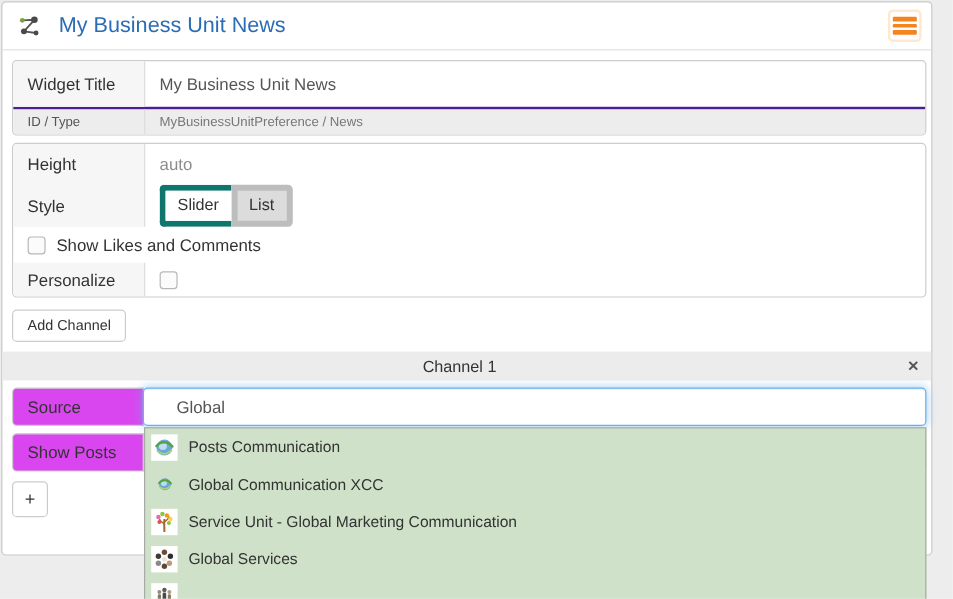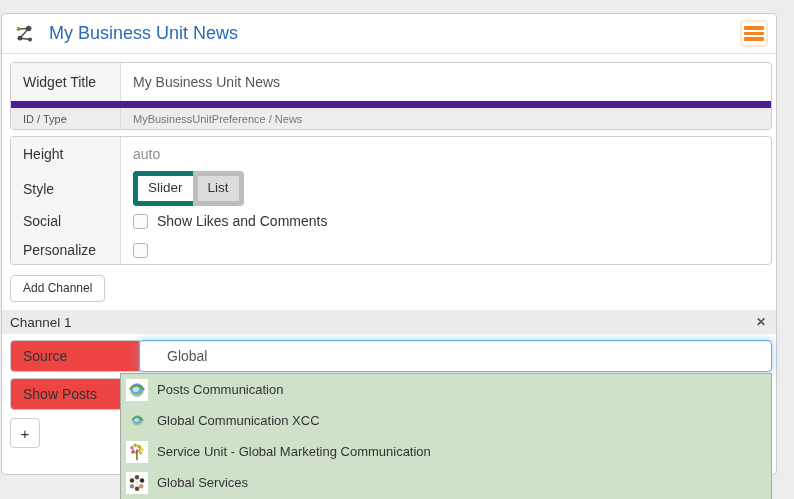--- a/index.html
+++ b/index.html
@@ -3,41 +3,41 @@
 <meta charset="utf-8">
 <style>
   html,body{margin:0;padding:0}
   body{
     width:794px;height:499px;position:relative;overflow:hidden;
     background:#ededee;
     font-family:"Liberation Sans", sans-serif;
     color:#333;
   }
   .panel{
-    position:absolute;left:1px;top:13px;width:776px;height:462px;
+    position:absolute;left:1px;top:1px;width:776px;height:462px;
     background:#fff;border:1px solid #c9c9c9;border-radius:4px;
     box-sizing:border-box;
   }
   
   .hdr{display:flex;align-items:center;height:39px;padding:0 10px 0 12px;border-bottom:1px solid #e2e2e2}
   .hdr-icon{width:22px;height:22px;flex:none;display:flex;align-items:center}
   .hdr-title{color:#2a6cb5;font-size:18px;margin-left:13px;flex:1;white-space:nowrap}
   .hamburger{width:20px;padding:2px;cursor:pointer;border-radius:2px;box-shadow:0 0 0 2px rgba(255,190,110,.35)}
   .hamburger span{display:block;height:3.5px;background:#f5831f;border-radius:1px;margin:2px 0}
   
   .tbl{border:1px solid #ccc;border-radius:4px;margin:8px 4px 0 8px;overflow:hidden;background:#fff}
   .frow{display:flex;align-items:stretch}
   .lblcell{
     width:110px;flex:none;background:#f6f6f6;border-right:1px solid #ddd;
     display:flex;align-items:center;padding-left:12px;box-sizing:border-box;
     font-size:14px;color:#333;text-align:right;
   }
   .valcell{flex:1;display:flex;align-items:center;min-width:0}
   .row-title{min-height:38px}
-  .row-idtype{min-height:21px;background:#ededed;border-top:7px solid #4c1d95}
+  .row-idtype{min-height:21px;background:#ededed;border-top:2px solid #4c1d95}
   .row-idtype .lblcell{background:transparent;font-size:11px;color:#555}
   .row-idtype .valcell{font-size:11px;color:#777;padding-left:12px}
   .bare-input{
     border:none;outline:none;background:transparent;width:100%;
     font-family:inherit;font-size:14px;color:#555;padding:0 12px;
   }
   .row-h34{min-height:34px}.row-h30{min-height:30px}.row-h28{min-height:28px}
   .gray-input::placeholder{color:#8d8d8d;opacity:1}
   
   .btngrp{display:inline-flex;margin-left:12px}
@@ -59,28 +59,28 @@
     display:inline-block;margin:10px 0 0 8px;padding:5px 12px 6px;font-size:12px;color:#333;
     background:#fff;border:1px solid #ccc;border-radius:4px;cursor:pointer;font-family:inherit;
   }
   .btn-plus{
     display:flex;align-items:center;justify-content:center;margin:8px 0 0 8px;width:30px;height:30px;
     font-size:15px;color:#333;background:#fff;border:1px solid #ccc;border-radius:4px;cursor:pointer;font-family:inherit;
   }
   
   .chbar{
     margin:8px 0 0 0;background:#ececec;min-height:22px;display:flex;align-items:center;
-    padding:1px 10px 1px 8px;font-size:13.5px;color:#333;
+    padding:1px 10px 1px 8px;font-size:13.5px;color:#333;text-align:center;
   }
   .chbar-title{flex:1}
   .chbar-close{font-size:12px;font-weight:bold;color:#555;cursor:pointer;line-height:1}
   
   .srow{display:flex;align-items:stretch;margin:6px 4px 0 8px;position:relative}
   .lbox{
-    width:130px;flex:none;background:#ef4444;border:1px solid #ccc;border-radius:4px 0 0 4px;
+    width:110px;flex:none;background:#d946ef;border:1px solid #ccc;border-radius:4px 0 0 4px;
     display:flex;align-items:center;padding-left:12px;box-sizing:border-box;font-size:14px;color:#333;
   }
   .src-input{
     flex:1;margin-left:-1px;height:32px;box-sizing:border-box;padding:6px 27px;min-width:0;
     font-family:inherit;font-size:14px;color:#555;outline:none;position:relative;z-index:5;
     border:1px solid #66afe9;border-radius:4px;background:#fff;
     box-shadow:inset 0 1px 1px rgba(0,0,0,.075),0 0 8px rgba(102,175,233,.6);
   }
   .vbox{
     flex:1;margin-left:-1px;min-height:32px;box-sizing:border-box;background:#fff;
@@ -145,21 +145,20 @@
     <div class="frow row-h30">
       <div class="lblcell">Style</div>
       <div class="valcell">
         <span class="btngrp">
           <span class="seg seg-first">Slider</span>
           <span class="seg seg-last seg-active">List</span>
         </span>
       </div>
     </div>
     <div class="frow row-h30">
-      <div class="lblcell">Social</div>
       <div class="valcell">
         <input type="checkbox" class="cb" style="">
         <span class="cb-label">Show Likes and Comments</span>
       </div>
     </div>
     <div class="frow row-h28">
       <div class="lblcell">Personalize</div>
       <div class="valcell">
         <input type="checkbox" class="cb" style="">
       </div>

